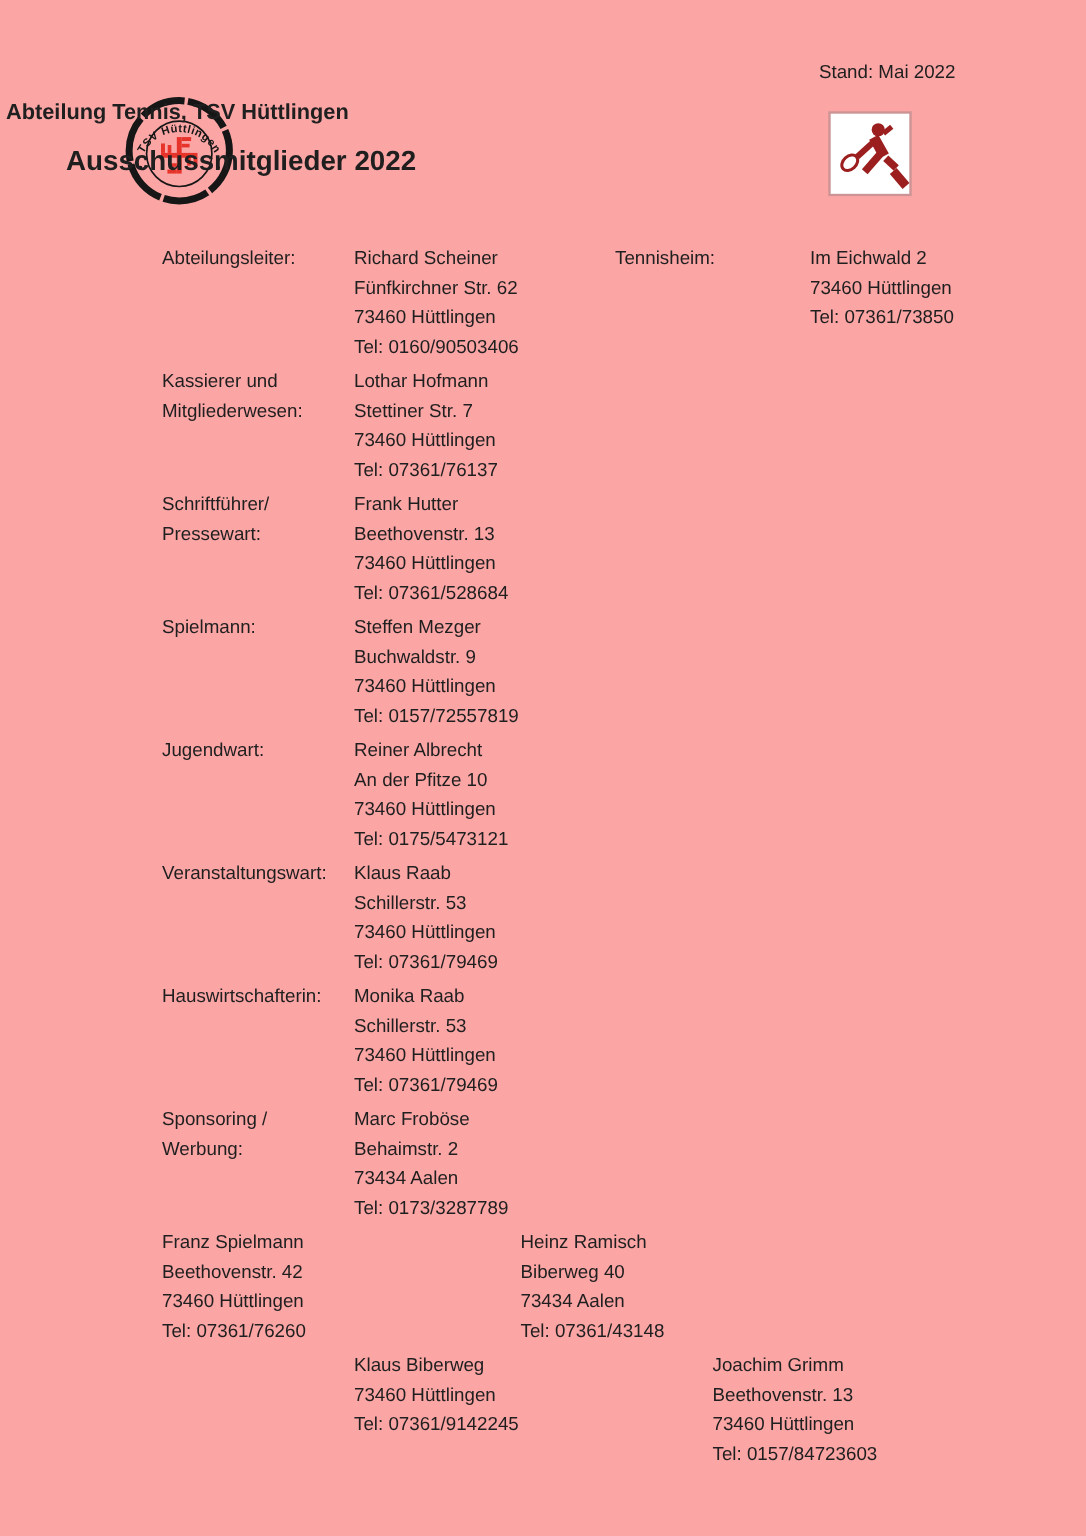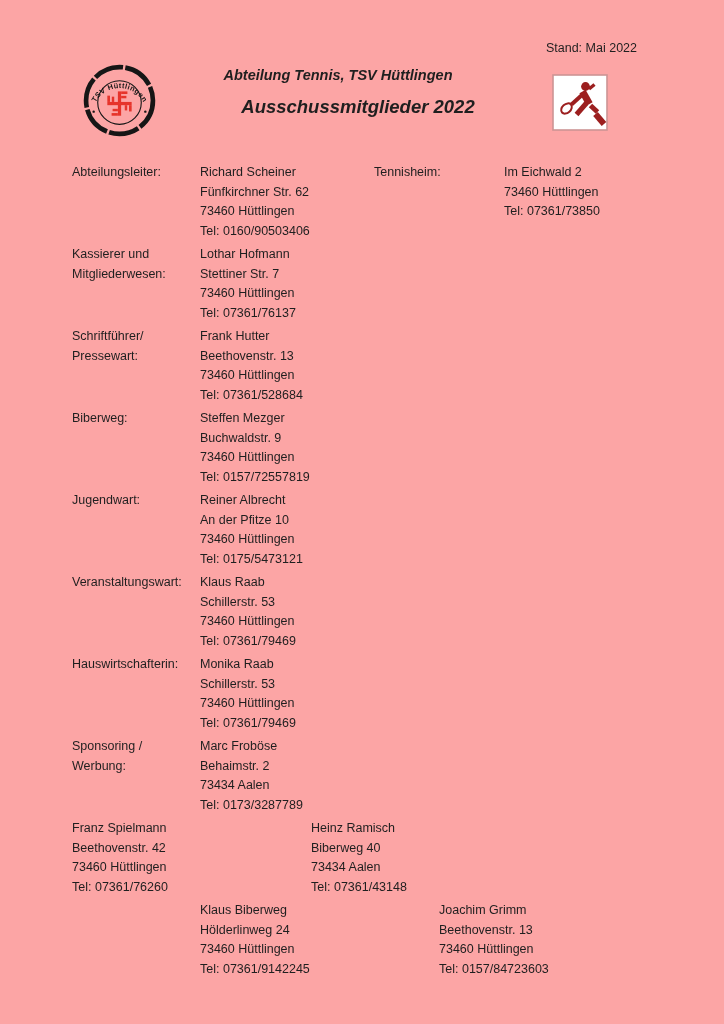--- a/index.html
+++ b/index.html
@@ -10,27 +10,27 @@
     font-family:"Liberation Sans", sans-serif;
     color:var(--color-text,#1f1f1f);
     overflow:hidden;
   }
   
   .stand{
     position:absolute;top:41px;left:0;width:637px;
     text-align:right;font-size:12.5px;line-height:15px;
   }
   .logo-svg{position:absolute;left:81px;top:61px;width:77px;height:77px;}
-  .titles{position:absolute;left:17px;top:66px;width:642px;text-align:center;font-style:italic;}
+  .titles{position:absolute;left:4px;top:66px;width:642px;}
   .org-title{font-weight:700;font-size:14.5px;line-height:18px;}
   .doc-title{font-weight:700;font-size:18.5px;line-height:22px;margin-top:12px;padding-left:40px;}
   .tennis-icon-svg{position:absolute;left:552px;top:74px;width:56px;height:57px;}
   
   .entries{position:absolute;top:163px;left:0;right:0;font-size:12.5px;line-height:19.5px;}
-  .row{display:flex;align-items:flex-start;padding-left:72px;margin-bottom:4px;}
+  .row{display:flex;align-items:flex-start;padding-left:108px;margin-bottom:4px;}
   .col-role{flex:0 0 128px;width:128px;}
   .col-person{flex:0 0 174px;width:174px;}
   .col-extra{display:flex;flex:1 1 auto;gap:44px;}
   .extra-label{flex:0 0 86px;width:86px;}
   .extra-block.second{margin-left:65px;}
   .line{white-space:nowrap;}
 </style>
 </head>
 <body>
 
@@ -136,21 +136,21 @@
       <div class="col-person">
           <div class="line">Frank Hutter</div>
           <div class="line">Beethovenstr. 13</div>
           <div class="line">73460 Hüttlingen</div>
           <div class="line">Tel: 07361/528684</div>
         </div>
       <div class="col-extra"></div>
     </div>
       <div class="row">
       <div class="col-role">
-          <div class="line">Biberweg:</div>
+          <div class="line">Spielmann:</div>
         </div>
       <div class="col-person">
           <div class="line">Steffen Mezger</div>
           <div class="line">Buchwaldstr. 9</div>
           <div class="line">73460 Hüttlingen</div>
           <div class="line">Tel: 0157/72557819</div>
         </div>
       <div class="col-extra"></div>
     </div>
       <div class="row">
@@ -215,21 +215,20 @@
             <div class="line">Biberweg 40</div>
             <div class="line">73434 Aalen</div>
             <div class="line">Tel: 07361/43148</div>
           </div>
         </div>
     </div>
       <div class="row">
       <div class="col-role"></div>
       <div class="col-person">
           <div class="line">Klaus Biberweg</div>
-          <div class="line">Hölderlinweg 24</div>
           <div class="line">73460 Hüttlingen</div>
           <div class="line">Tel: 07361/9142245</div>
         </div>
       <div class="col-extra">
           <div class="extra-block second">
             <div class="line">Joachim Grimm</div>
             <div class="line">Beethovenstr. 13</div>
             <div class="line">73460 Hüttlingen</div>
             <div class="line">Tel: 0157/84723603</div>
           </div>

